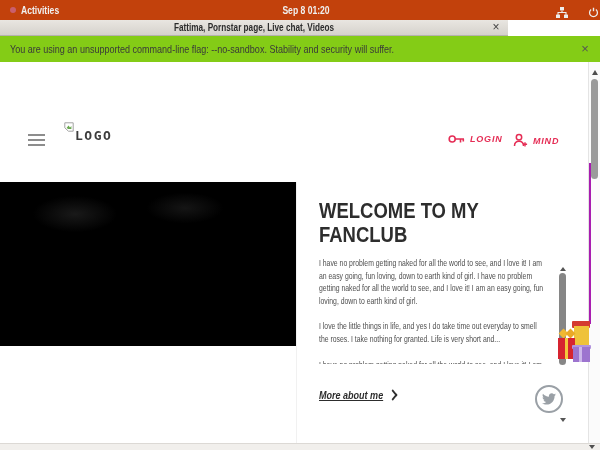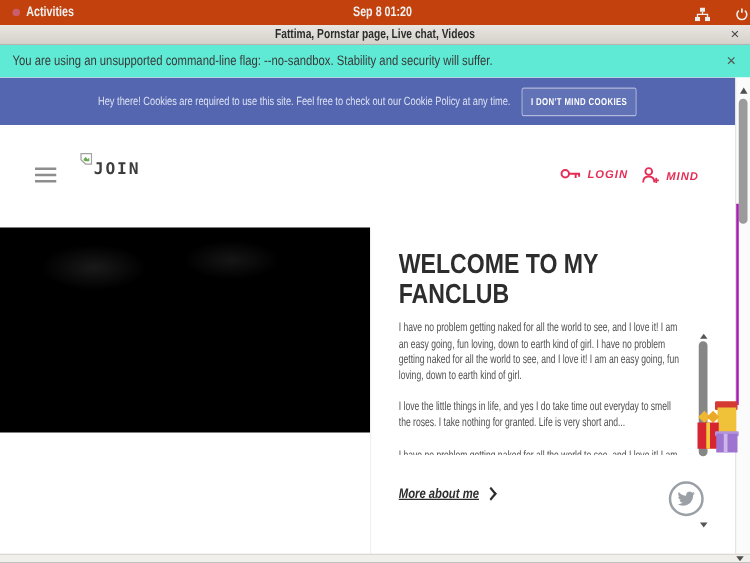--- a/index.html
+++ b/index.html
@@ -9,29 +9,29 @@
   
   .gnome-bar{position:absolute;left:0;top:0;width:600px;height:20px;background:#c2410c;color:#f0f0f0;padding-left:12px;}
   .gb-item{position:absolute;top:0;height:20px;display:flex;align-items:center;gap:5px;}
   .gb-label{font-size:11px;font-weight:bold;transform:scaleX(.78);transform-origin:left center;white-space:nowrap;}
   .rec-dot{width:6px;height:6px;border-radius:50%;background:#c95f6e;}
   .gb-clock{position:absolute;left:0;right:0;top:0;height:20px;line-height:20px;text-align:center;
             font-size:11px;font-weight:bold;transform:scaleX(.78);}
   .tray{position:absolute;top:4px;}
 
   
-  .title-bar{position:absolute;left:0;top:20px;width:600px;height:16px;box-sizing:border-box;
+  .title-bar{position:absolute;left:0;top:20px;width:508px;height:16px;box-sizing:border-box;
              background:linear-gradient(#e9e6e1,#d5d2cc);border-bottom:1px solid #b5b2ad;}
   .tb-title{position:absolute;left:0;right:0;top:0;height:15px;line-height:15px;text-align:center;
             font-size:10.5px;font-weight:bold;color:#2c2c2c;transform:scaleX(.78);white-space:nowrap;}
   .tb-close{position:absolute;right:5px;top:0;height:15px;line-height:14px;font-size:12px;color:#444;
             width:14px;text-align:center;cursor:default;}
 
   
-  .warn-bar{position:absolute;left:0;top:36px;width:600px;height:26px;background:#5eead4;}
+  .warn-bar{position:absolute;left:0;top:36px;width:600px;height:26px;background:#84cc16;}
   .warn-text{position:absolute;left:10px;top:0;height:26px;line-height:26px;font-size:11px;color:#3a3a3a;
              transform:scaleX(.82);transform-origin:left center;white-space:nowrap;}
   .warn-close{position:absolute;right:8px;top:5px;font-size:13px;color:#555;width:14px;text-align:center;}
 
   
   .viewport{position:absolute;left:0;top:62px;width:588px;height:381px;background:#fff;overflow:hidden;}
 
   
   .cookie-bar{position:absolute;left:0;top:0;width:588px;height:38px;background:#5466b0;}
   .cookie-inner{display:flex;align-items:center;justify-content:center;gap:11px;height:38px;
@@ -140,39 +140,33 @@
     <div class="tb-close">×</div>
   </div>
 
   <div class="warn-bar">
     <div class="warn-text">You are using an unsupported command-line flag: --no-sandbox. Stability and security will suffer.</div>
     <div class="warn-close">×</div>
   </div>
 
   <div class="viewport">
 
-    <div class="cookie-bar">
-      <div class="cookie-inner">
-        <div class="cookie-msg">Hey there! Cookies are required to use this site. Feel free to check out our Cookie Policy at any time.</div>
-        <div class="cookie-btn">I DON'T MIND COOKIES</div>
-      </div>
-    </div>
 
     <div class="site-header">
       <div class="hamburger">
         <div></div>
           <div></div>
           <div></div>
       </div>
       <div class="logo">
         <svg width="10" height="10" viewBox="0 0 10 10">
           <path d="M0.8 0.8 H9.2 V9.2 H4.4 L0.8 5.8 Z" fill="#ffffff" stroke="#a3a3a3" stroke-width="1"></path>
           <path d="M2.6 6 L4.5 3.4 L6 5.4 L7.4 4.1 L7.4 7 H4.2 Z" fill="#6aa84f"></path>
         </svg>
-        <div class="logo-text">JOIN</div>
+        <div class="logo-text">LOGO</div>
       </div>
       <div class="hdr-btn login-btn">
         <svg width="17" height="12" viewBox="0 0 17 12">
           <circle cx="4.2" cy="6" r="3" fill="none" stroke="#e52d55" stroke-width="1.6"></circle>
           <path d="M7.2 6 H16 M12.5 6 V9.4 M15.3 6 V8.4" stroke="#e52d55" stroke-width="1.6" fill="none"></path>
         </svg>
         <span>LOGIN</span>
       </div>
       <div class="hdr-btn join-btn">
         <svg width="15" height="15" viewBox="0 0 15 15">

